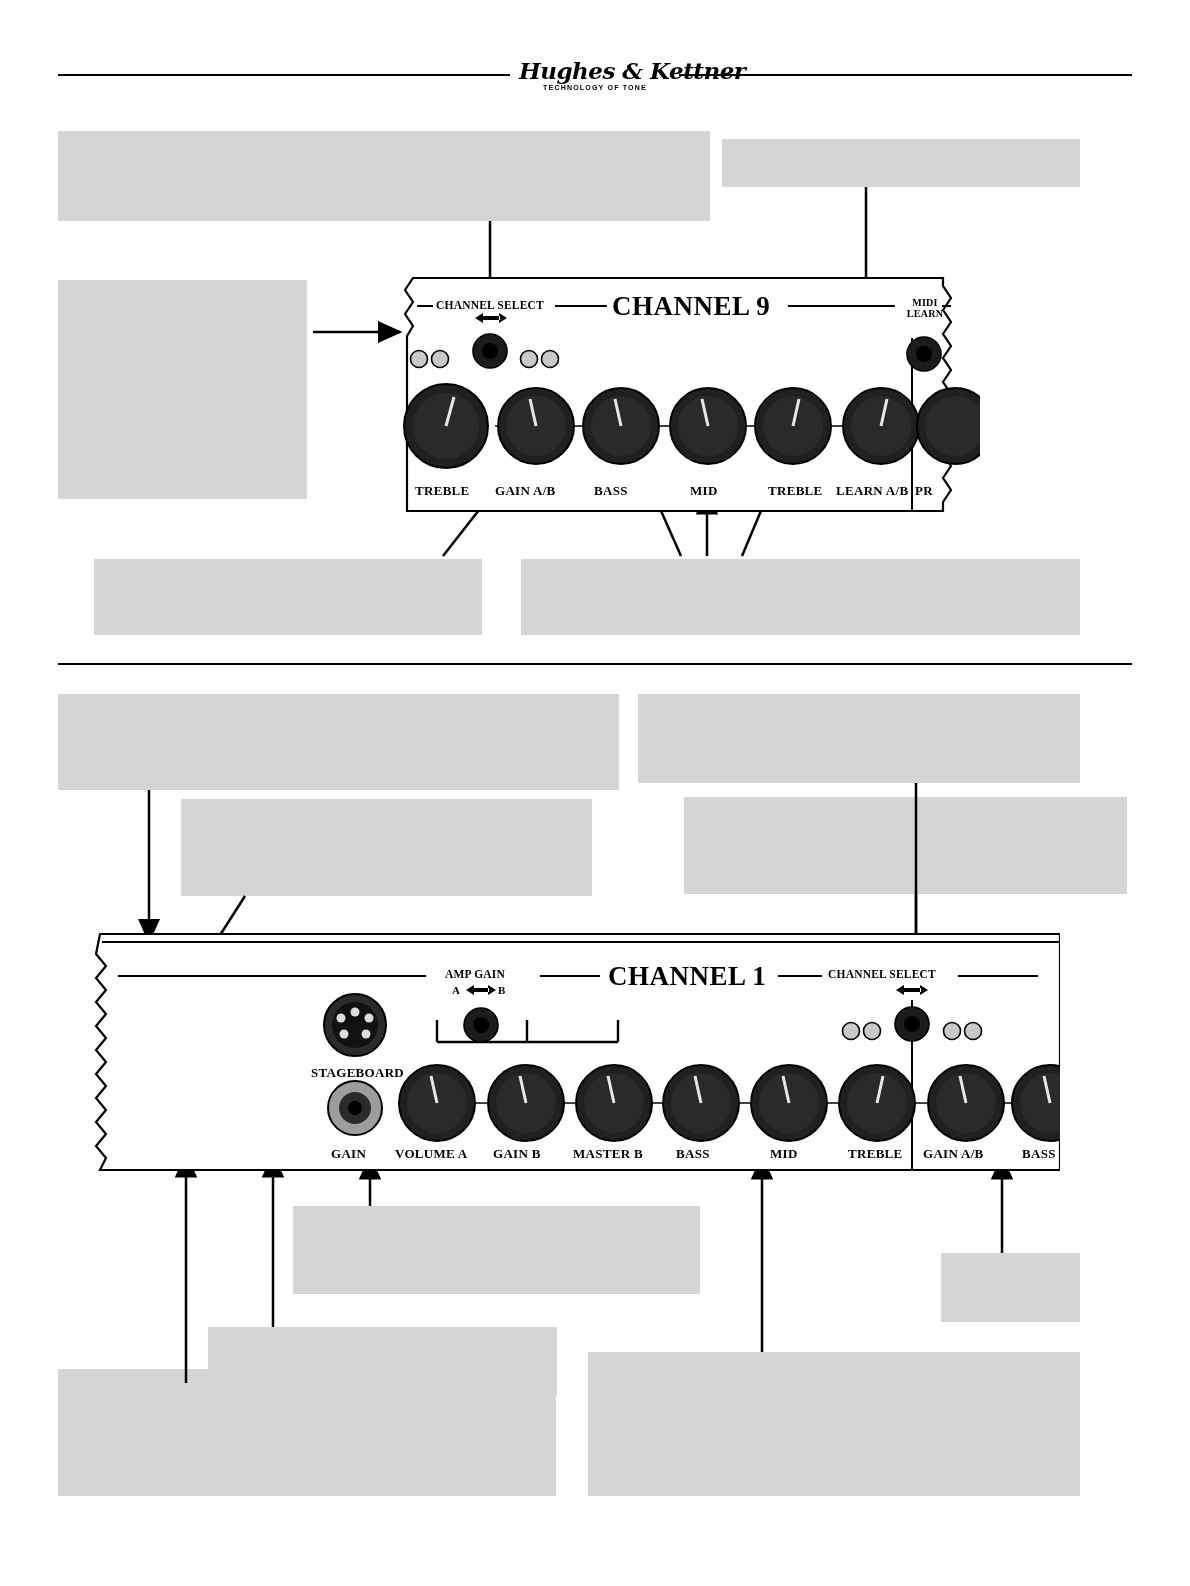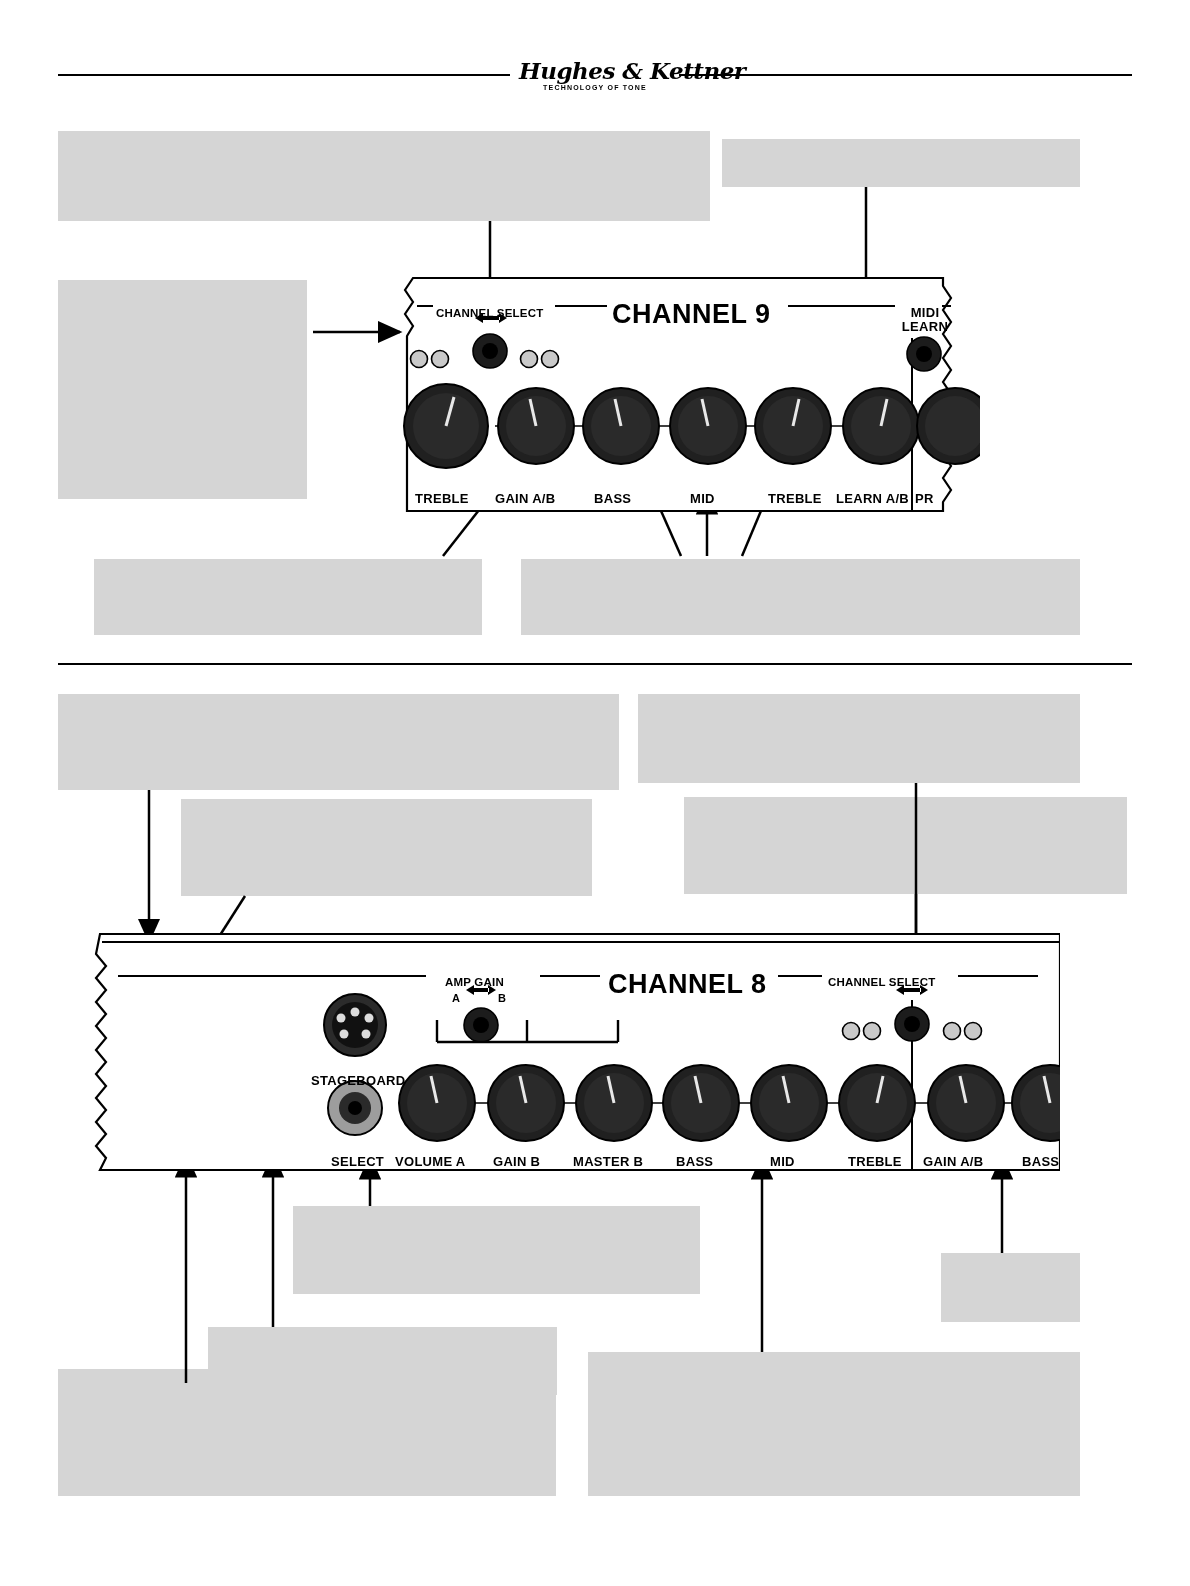--- a/index.html
+++ b/index.html
@@ -66,39 +66,38 @@
   }
 
   
   .panel {
     position: absolute;
   }
   .panel svg { display: block; }
 
   .lbl {
     position: absolute;
-    font-family: Liberation Sans, sans-serif;
+    font-family: Liberation Serif, serif;
     font-weight: bold;
     white-space: nowrap;
-    margin-top: 8px;
   }
   .knob-lbl {
     font-size: 13px;
     letter-spacing: 0.3px;
   }
   .small-lbl {
     font-size: 11.5px;
     letter-spacing: 0.2px;
   }
   .chan-title {
     font-size: 27px;
     letter-spacing: 0.5px;
   }
   .tiny-lbl {
-    font-size: 13px;
+    font-size: 10px;
     letter-spacing: 0.3px;
     text-align: center;
     line-height: 1.05;
   }
 </style>
 </head>
 <body>
 
 <div id="page">
 
@@ -322,39 +321,39 @@
         <circle cx="888" cy="175" r="30" fill="#2a2a2a"></circle>
         <line x1="888" y1="175" x2="882" y2="148" stroke="#e8e8e8" stroke-width="3"></line>
 
         <circle cx="972" cy="175" r="38" fill="#202020" stroke="#000" stroke-width="2"></circle>
         <circle cx="972" cy="175" r="30" fill="#2a2a2a"></circle>
         <line x1="972" y1="175" x2="966" y2="148" stroke="#e8e8e8" stroke-width="3"></line>
       </g>
     </svg>
 
     <div class="lbl small-lbl" style="left:367px; top:40px;">AMP GAIN</div>
-    <div class="lbl chan-title" style="left:530px; top:33px;">CHANNEL 8</div>
+    <div class="lbl chan-title" style="left:530px; top:33px;">CHANNEL 1</div>
     <div class="lbl small-lbl" style="left:750px; top:40px;">CHANNEL SELECT</div>
 
     <div class="lbl" style="left:374px; top:56px; font-size:11px;">A</div>
     <div style="position:absolute; left:388px; top:56px; width:30px; height:12px;">
       <svg width="30" height="12" viewBox="0 0 30 12">
           <path d="M0 6 L8 1 L8 11 Z M30 6 L22 1 L22 11 Z M7 4 L23 4 L23 8 L7 8 Z" fill="#000"></path>
         </svg>
     </div>
     <div class="lbl" style="left:420px; top:56px; font-size:11px;">B</div>
 
     <div style="position:absolute; left:818px; top:56px; width:32px; height:12px;">
       <svg width="32" height="12" viewBox="0 0 32 12">
           <path d="M0 6 L8 1 L8 11 Z M32 6 L24 1 L24 11 Z M7 4 L25 4 L25 8 L7 8 Z" fill="#000"></path>
         </svg>
     </div>
 
     <div class="lbl knob-lbl" style="left:233px; top:137px;text-align:right;">STAGEBOARD</div>
-    <div class="lbl knob-lbl" style="left:253px; top:218px;">SELECT</div>
+    <div class="lbl knob-lbl" style="left:253px; top:218px;">GAIN</div>
 
     <div class="lbl knob-lbl" style="left:317px; top:218px;">VOLUME A</div>
     <div class="lbl knob-lbl" style="left:415px; top:218px;">GAIN B</div>
     <div class="lbl knob-lbl" style="left:495px; top:218px;">MASTER B</div>
     <div class="lbl knob-lbl" style="left:598px; top:218px;">BASS</div>
     <div class="lbl knob-lbl" style="left:692px; top:218px;">MID</div>
     <div class="lbl knob-lbl" style="left:770px; top:218px;">TREBLE</div>
     <div class="lbl knob-lbl" style="left:845px; top:218px;">GAIN A/B</div>
     <div class="lbl knob-lbl" style="left:944px; top:218px;">BASS</div>
   </div>

